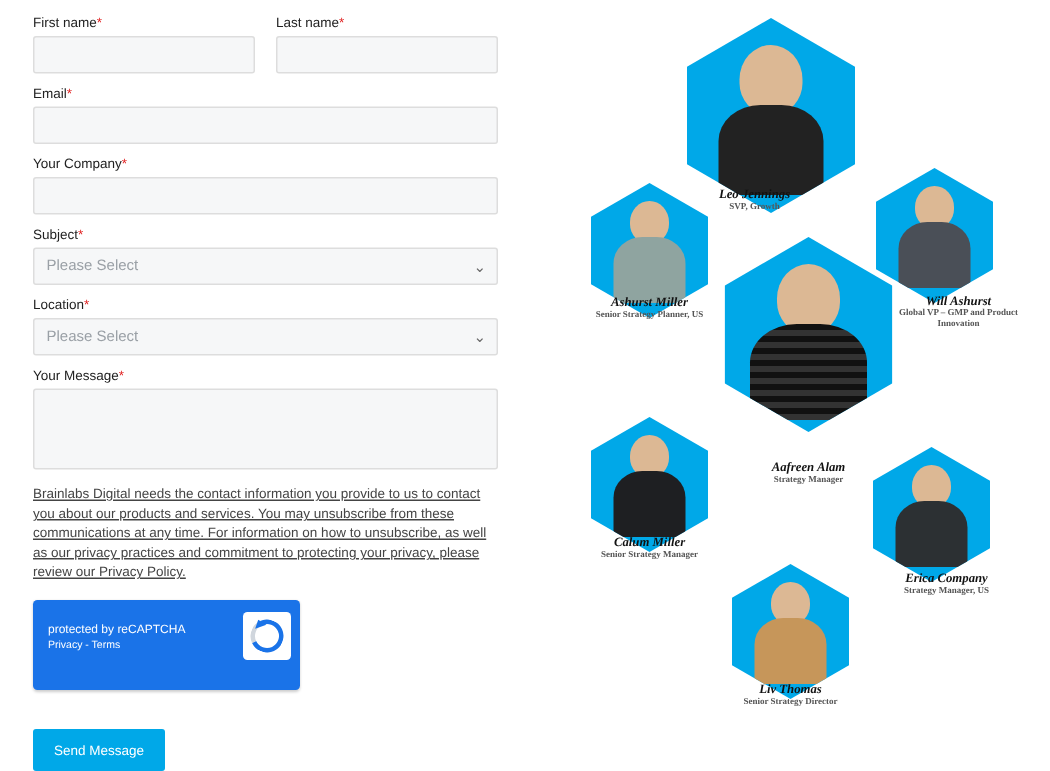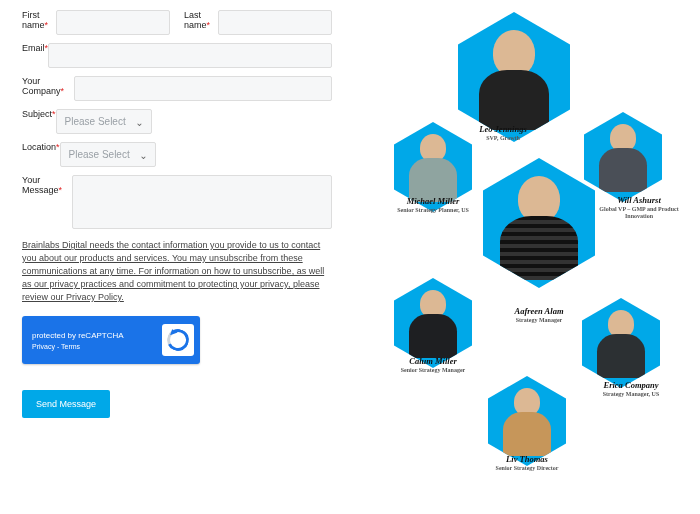--- a/index.html
+++ b/index.html
@@ -15,21 +15,21 @@
   .left {
     width: 350px;
     padding: 10px 18px 10px 22px;
   }
   .right {
     width: 350px;
     position: relative;
     font-weight: bold;
   }
   .row { display: flex; gap: 14px; }
-  .field { display: flex; flex-direction: row; margin-bottom: 8px; }
+  .field { display: flex; flex-direction: column; margin-bottom: 8px; }
   .field.half { flex: 1; }
   .field label { font-size: 9px; color: #222; margin-bottom: 4px; }
   .req { color: #e02020; }
   .field input[type=text], .field textarea {
     border: 1px solid #ddd;
     background: #f6f7f8;
     padding: 6px 8px;
     font-size: 10px;
     border-radius: 2px;
     width: 100%;
@@ -53,21 +53,21 @@
     pointer-events: none; color: #666; font-size: 10px;
   }
   .privacy {
     font-size: 9px; color: #444; line-height: 1.45; margin: 10px 0 12px; text-decoration: underline;
   }
   .recaptcha {
     width: 178px;
     background: #1a73e8;
     display: flex;
     align-items: center;
-    padding: 8px 6px 8px 10px;
+    padding: 8px 6px 20px 10px;
     border-radius: 3px;
     color: #fff;
     margin-bottom: 14px;
     box-shadow: 0 1px 2px rgba(0,0,0,0.2);
   }
   .recaptcha .txt { flex: 1; }
   .recaptcha .t1 { font-size: 8px; }
   .recaptcha .t2 { font-size: 7px; margin-top: 3px; }
   .recaptcha .badge {
     width: 32px; height: 32px; background: #fff; border-radius: 3px;
@@ -223,21 +223,21 @@
   <div class="hex h7">
     <div class="sil" style="width:26px;height:28px;left:26px;top:12px;"></div>
     <div class="torso" style="width:48px;height:44px;left:15px;top:36px;background:#c6965a;"></div>
   </div>
 
   <div class="cap c1">
     <div class="nm">Leo Jennings</div>
     <div class="rl">SVP, Growth</div>
   </div>
   <div class="cap c2">
-    <div class="nm">Michael Miller</div>
+    <div class="nm">Ashurst Miller</div>
     <div class="rl">Senior Strategy Planner, US</div>
   </div>
   <div class="cap c3">
     <div class="nm">Will Ashurst</div>
     <div class="rl">Global VP – GMP and Product Innovation</div>
   </div>
   <div class="cap c4">
     <div class="nm">Aafreen Alam</div>
     <div class="rl">Strategy Manager</div>
   </div>

